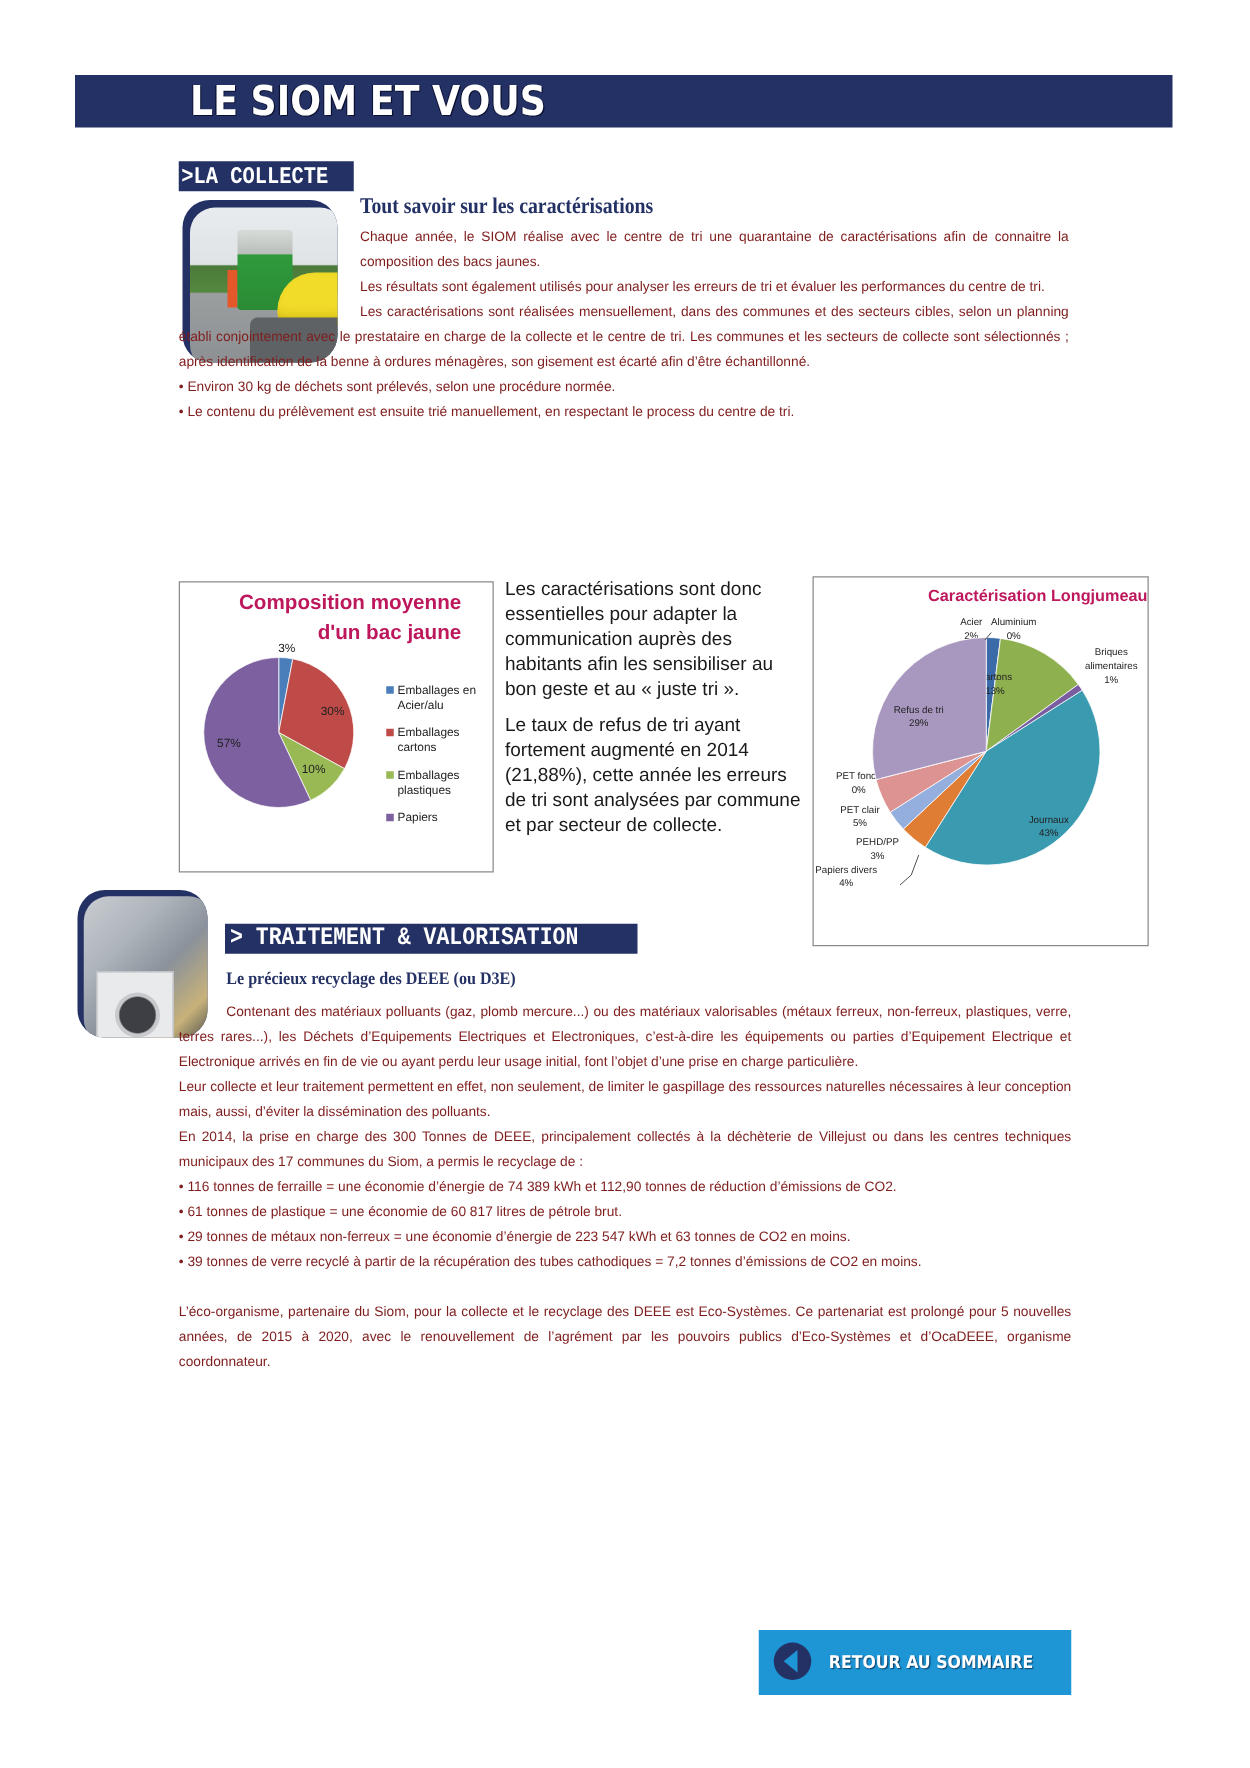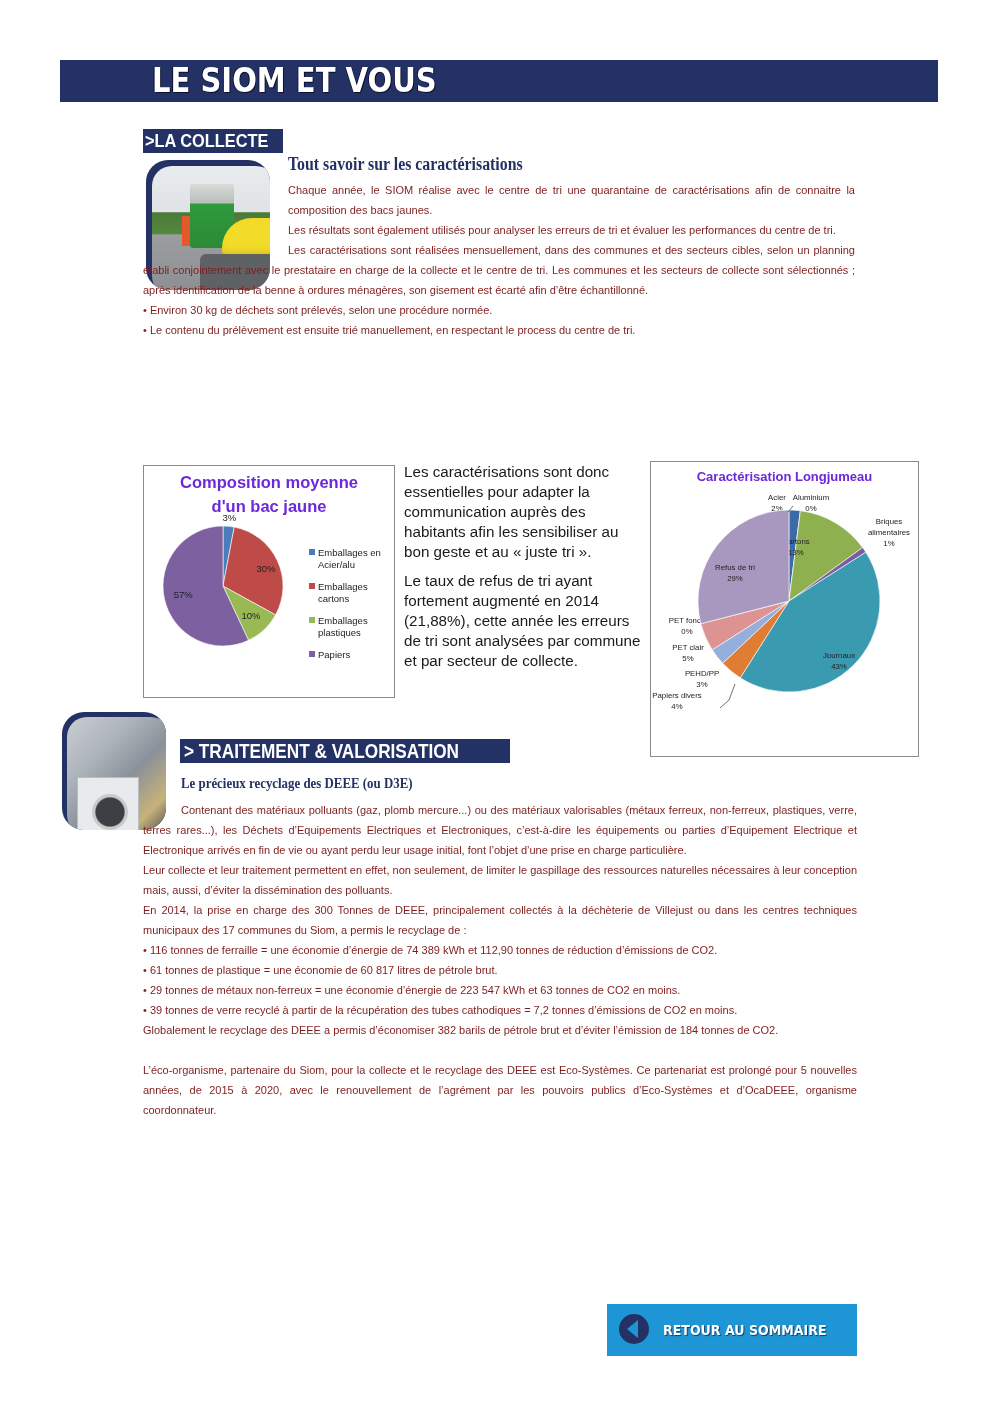--- a/index.html
+++ b/index.html
@@ -2,21 +2,21 @@
 <html><head>
 <meta charset="utf-8">
 <style>
   * { box-sizing: border-box; margin: 0; padding: 0; }
   html, body { width: 1000px; height: 1414px; background: #ffffff; overflow: hidden; }
   body { position: relative; font-family: "Liberation Sans", sans-serif; color: #1a1a1a; }
 
   .banner { position: absolute; left: 60px; top: 60px; width: 878px; height: 42px; background: #243164; text-align: right; }
   .banner-title { position: absolute; left: 92px; top: 0px; color: #fff; font-family: "DejaVu Sans", sans-serif; font-weight: bold; font-size: 33px; line-height: 42px; letter-spacing: 0px; text-shadow: 1px 1px 0 #0b1030, -1px 0 0 #0b1030; transform: scaleX(0.88); transform-origin: left center; }
 
-  .sec-tag { position: absolute; background: #243164; color: #fff; font-family: Liberation Sans, sans-serif; font-weight: bold; white-space: nowrap; }
+  .sec-tag { position: absolute; background: #243164; color: #fff; font-family: Liberation Mono, monospace; font-weight: bold; white-space: nowrap; }
   .sec-tag span { display: inline-block; transform: scaleX(0.86); transform-origin: left center; }
   .tag-collecte { left: 143px; top: 129px; width: 140px; height: 24px; font-size: 19px; line-height: 24px; padding-left: 2px; }
   .tag-traitement { left: 180px; top: 739px; width: 330px; height: 24px; font-size: 20px; line-height: 24px; padding-left: 4px; }
 
   .photo { position: absolute; border-radius: 22px; overflow: hidden; background: #243164; }
   .photo-inner { position: absolute; border-radius: 20px; overflow: hidden; }
   .photo1 { left: 146px; top: 160px; width: 124px; height: 130px; }
   .photo1 .photo-inner { left: 6px; top: 6px; width: 124px; height: 130px; background: linear-gradient(180deg, #e8ecef 0%, #dfe3e6 35%, #4b7a3a 36%, #55883f 52%, #9b9e9f 53%, #8c8f92 100%); }
   .truck { position: absolute; left: 38px; top: 18px; width: 44px; height: 64px; background: linear-gradient(180deg,#d8dcd9 0%,#b9beba 30%,#2f9a3c 31%,#2b8b35 100%); border-radius: 3px; }
   .bin-lid { position: absolute; left: 70px; top: 52px; width: 70px; height: 42px; background: #f2dc2a; border-radius: 30px 10px 10px 10px; box-shadow: inset -6px -6px 10px #c9b10f; }
@@ -38,21 +38,21 @@
   .body-text { position: absolute; font-family: "Liberation Sans", sans-serif; font-size: 11px; line-height: 20px; color: #7f1d1d; text-align: justify; }
   .body-text p { margin: 0; }
   .collecte-text { left: 143px; top: 180px; width: 712px; }
   .collecte-text .indent { padding-left: 145px; display: block; }
   .deee-text { left: 143px; top: 800px; width: 714px; }
   .gap { height: 20px; }
 
   .chart-box { position: absolute; border: 1px solid #8a8a8a; background: #fff; }
   .chart1 { left: 143px; top: 465px; width: 252px; height: 233px; }
   .chart2 { left: 650px; top: 461px; width: 269px; height: 296px; }
-  .chart-title { position: absolute; left: 0; width: 100%; text-align: center; font-family: "Liberation Sans", sans-serif; font-weight: bold; color: #6d28d9; }
+  .chart-title { position: absolute; left: 0; width: 100%; text-align: right; font-family: "Liberation Sans", sans-serif; font-weight: bold; color: #be185d; }
   .chart1 .chart-title { top: 4px; font-size: 16.5px; line-height: 24px; }
   .chart2 .chart-title { top: 7px; font-size: 13px; line-height: 16px; }
   .chart-svg { position: absolute; left: 0; top: 0; }
   .legend { position: absolute; left: 165px; top: 81px; font-family: Liberation Sans, sans-serif; font-size: 9.5px; line-height: 12px; color: #222; }
   .legend-item { position: relative; padding-left: 9px; margin-bottom: 10px; }
   .legend-swatch { position: absolute; left: 0; top: 2px; width: 6px; height: 6px; }
 
   .mid-text { position: absolute; left: 404px; top: 462px; width: 240px; font-family: "Liberation Sans", sans-serif; font-size: 15.2px; line-height: 20px; color: #1a1a1a; }
   .mid-text p { margin-bottom: 9px; }
 
@@ -168,21 +168,20 @@
 <div class="h3 h3-deee"><span>Le précieux recyclage des DEEE (ou D3E)</span></div>
 
 <div class="body-text deee-text">
   <p style="text-indent:38px;">Contenant des matériaux polluants (gaz, plomb mercure...) ou des matériaux valorisables (métaux ferreux, non-ferreux, plastiques, verre, terres rares...), les Déchets d’Equipements Electriques et Electroniques, c’est-à-dire les équipements ou parties d’Equipement Electrique et Electronique arrivés en fin de vie ou ayant perdu leur usage initial, font l’objet d’une prise en charge particulière.</p>
   <p>Leur collecte et leur traitement permettent en effet, non seulement, de limiter le gaspillage des ressources naturelles nécessaires à leur conception mais, aussi, d’éviter la dissémination des polluants.</p>
   <p>En 2014, la prise en charge des 300 Tonnes de DEEE, principalement collectés à la déchèterie de Villejust ou dans les centres techniques municipaux des 17 communes du Siom, a permis le recyclage de :</p>
   <p>• 116 tonnes de ferraille = une économie d’énergie de 74 389 kWh et 112,90 tonnes de réduction d’émissions de CO2.</p>
   <p>• 61 tonnes de plastique = une économie de 60 817 litres de pétrole brut.</p>
   <p>• 29 tonnes de métaux non-ferreux = une économie d’énergie de 223 547 kWh et 63 tonnes de CO2 en moins.</p>
   <p>• 39 tonnes de verre recyclé à partir de la récupération des tubes cathodiques  = 7,2 tonnes d’émissions de CO2 en moins.</p>
-  <p>Globalement le recyclage des DEEE  a permis d’économiser 382 barils de pétrole brut et  d’éviter l’émission de 184 tonnes de CO2.</p>
   <div class="gap"></div>
   <p>L’éco-organisme, partenaire du Siom, pour la collecte et le recyclage des DEEE est Eco-Systèmes. Ce partenariat est prolongé pour 5 nouvelles années, de 2015 à 2020, avec le renouvellement de l’agrément par les pouvoirs publics d’Eco-Systèmes et d’OcaDEEE, organisme coordonnateur.</p>
 </div>
 
 <a class="btn-sommaire">
   <span class="btn-icon"></span>
   <span class="btn-label"><span>RETOUR AU SOMMAIRE</span></span>
 </a>
 
 </body></html>

